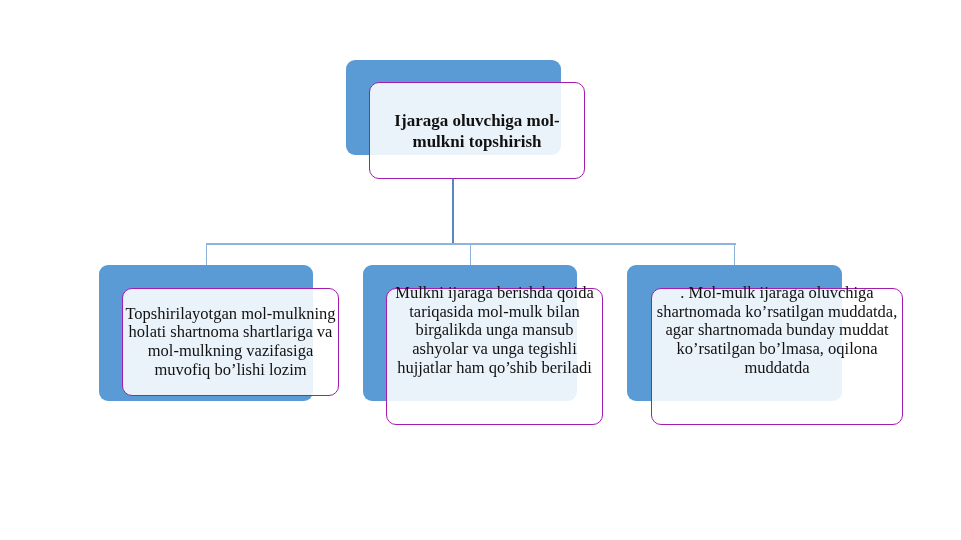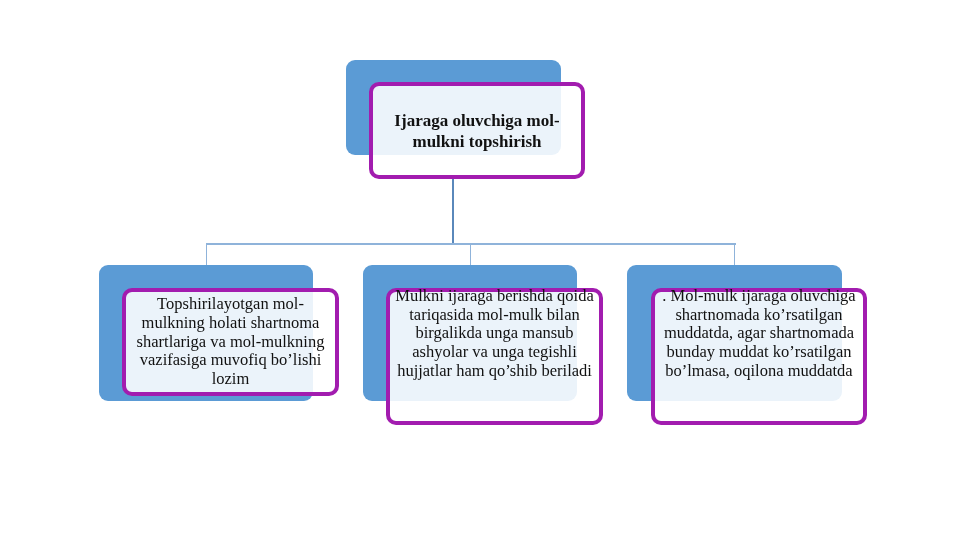--- a/index.html
+++ b/index.html
@@ -15,21 +15,21 @@
       font-family: "Liberation Serif", "DejaVu Serif", serif;
     }
     .back {
       position: absolute;
       background: #5b9bd5;
       border-radius: 9px;
     }
     .front {
       position: absolute;
       background: rgba(255,255,255,0.88);
-      border: 4px solid #a21caf;
+      border: 1px solid #a21caf;
       border-radius: 10px;
       box-sizing: border-box;
       display: flex;
       align-items: center;
       justify-content: center;
       text-align: center;
       color: #111;
     }
     .front .txt {
       display: block;
@@ -71,15 +71,15 @@
 <div class="front" style="left:122px; top:288px; width:217px; height:108px;">
   <span class="txt child-text">Topshirilayotgan mol-mulkning holati shartnoma shartlariga va mol-mulkning vazifasiga muvofiq bo’lishi lozim</span>
 </div>
 
 <div class="back" style="left:363px; top:265px; width:214px; height:136px;"></div>
 <div class="front" style="left:386px; top:288px; width:217px; height:137px; align-items:flex-start;">
   <span class="txt child-text" style="margin-top:-5px;">Mulkni ijaraga berishda qoida tariqasida mol-mulk bilan birgalikda unga mansub ashyolar va unga tegishli hujjatlar ham qo’shib beriladi</span>
 </div>
 
 <div class="back" style="left:627px; top:265px; width:215px; height:136px;"></div>
-<div class="front" style="left:651px; top:288px; width:216px; height:137px; align-items:flex-start;justify-content:center;">
+<div class="front" style="left:651px; top:288px; width:252px; height:137px; align-items:flex-start;justify-content:center;">
   <span class="txt child-text" style="margin-top:-5px;">. Mol-mulk ijaraga oluvchiga shartnomada ko’rsatilgan muddatda, agar shartnomada bunday muddat ko’rsatilgan bo’lmasa, oqilona muddatda</span>
 </div>
 
 </body></html>

